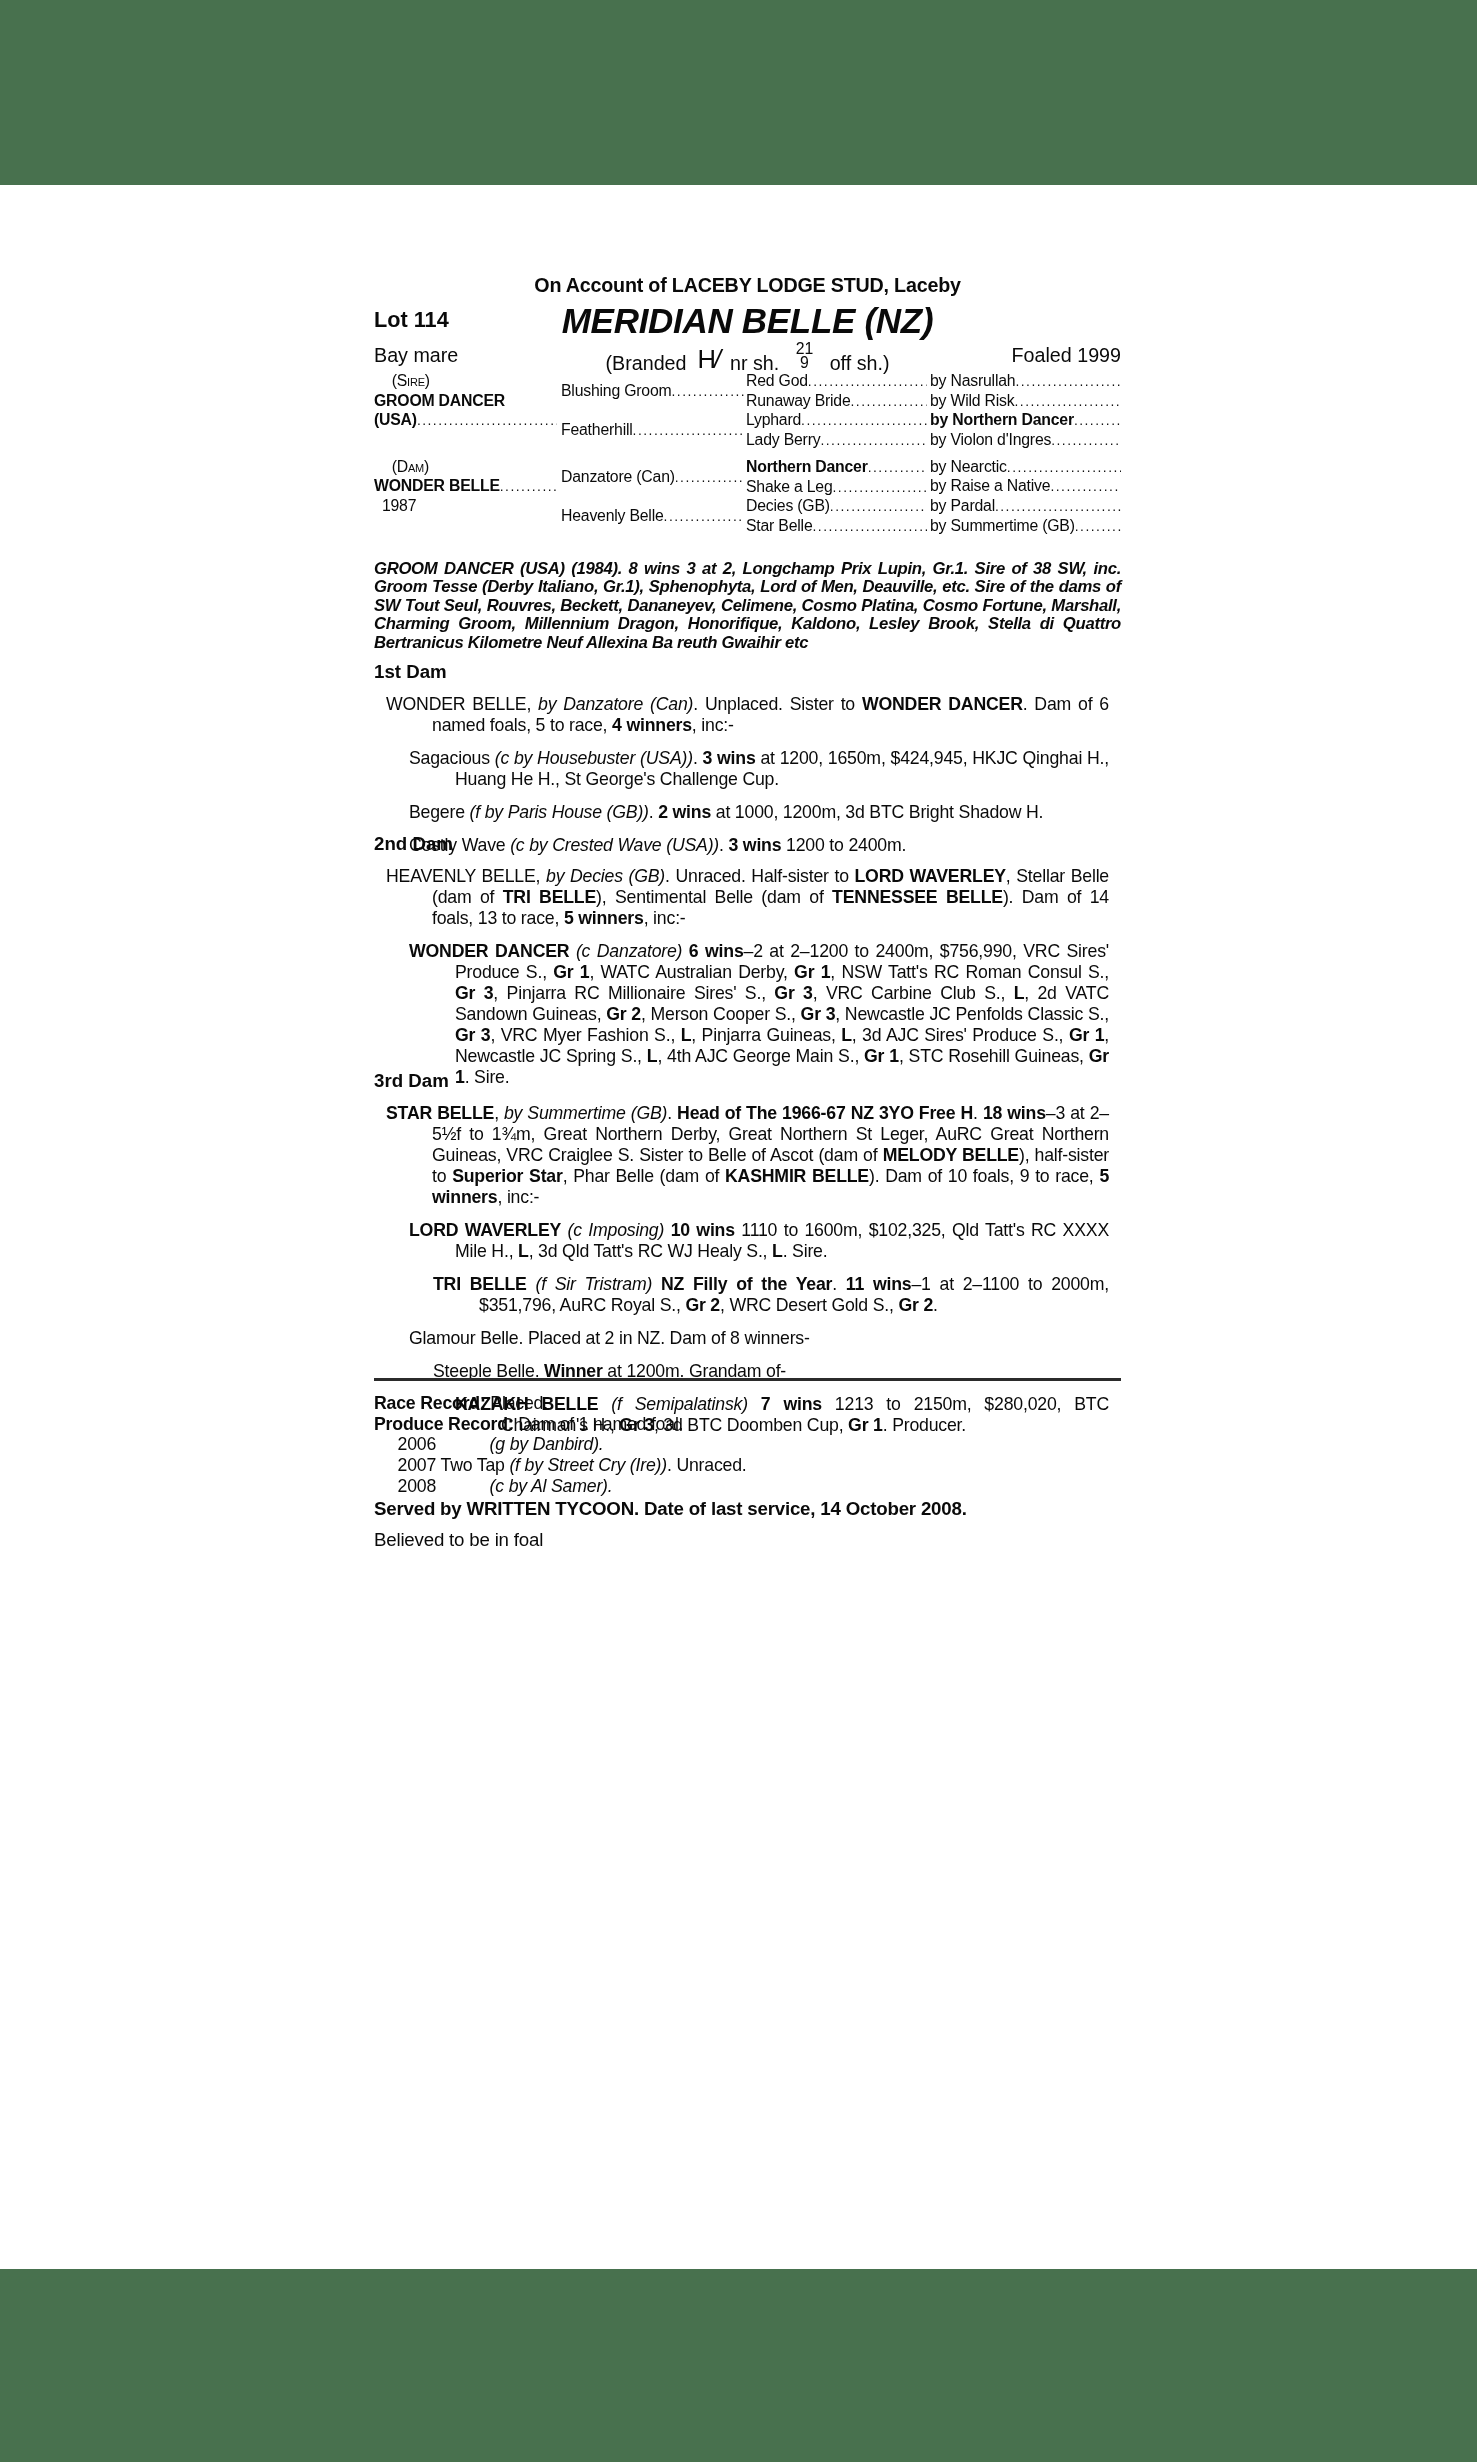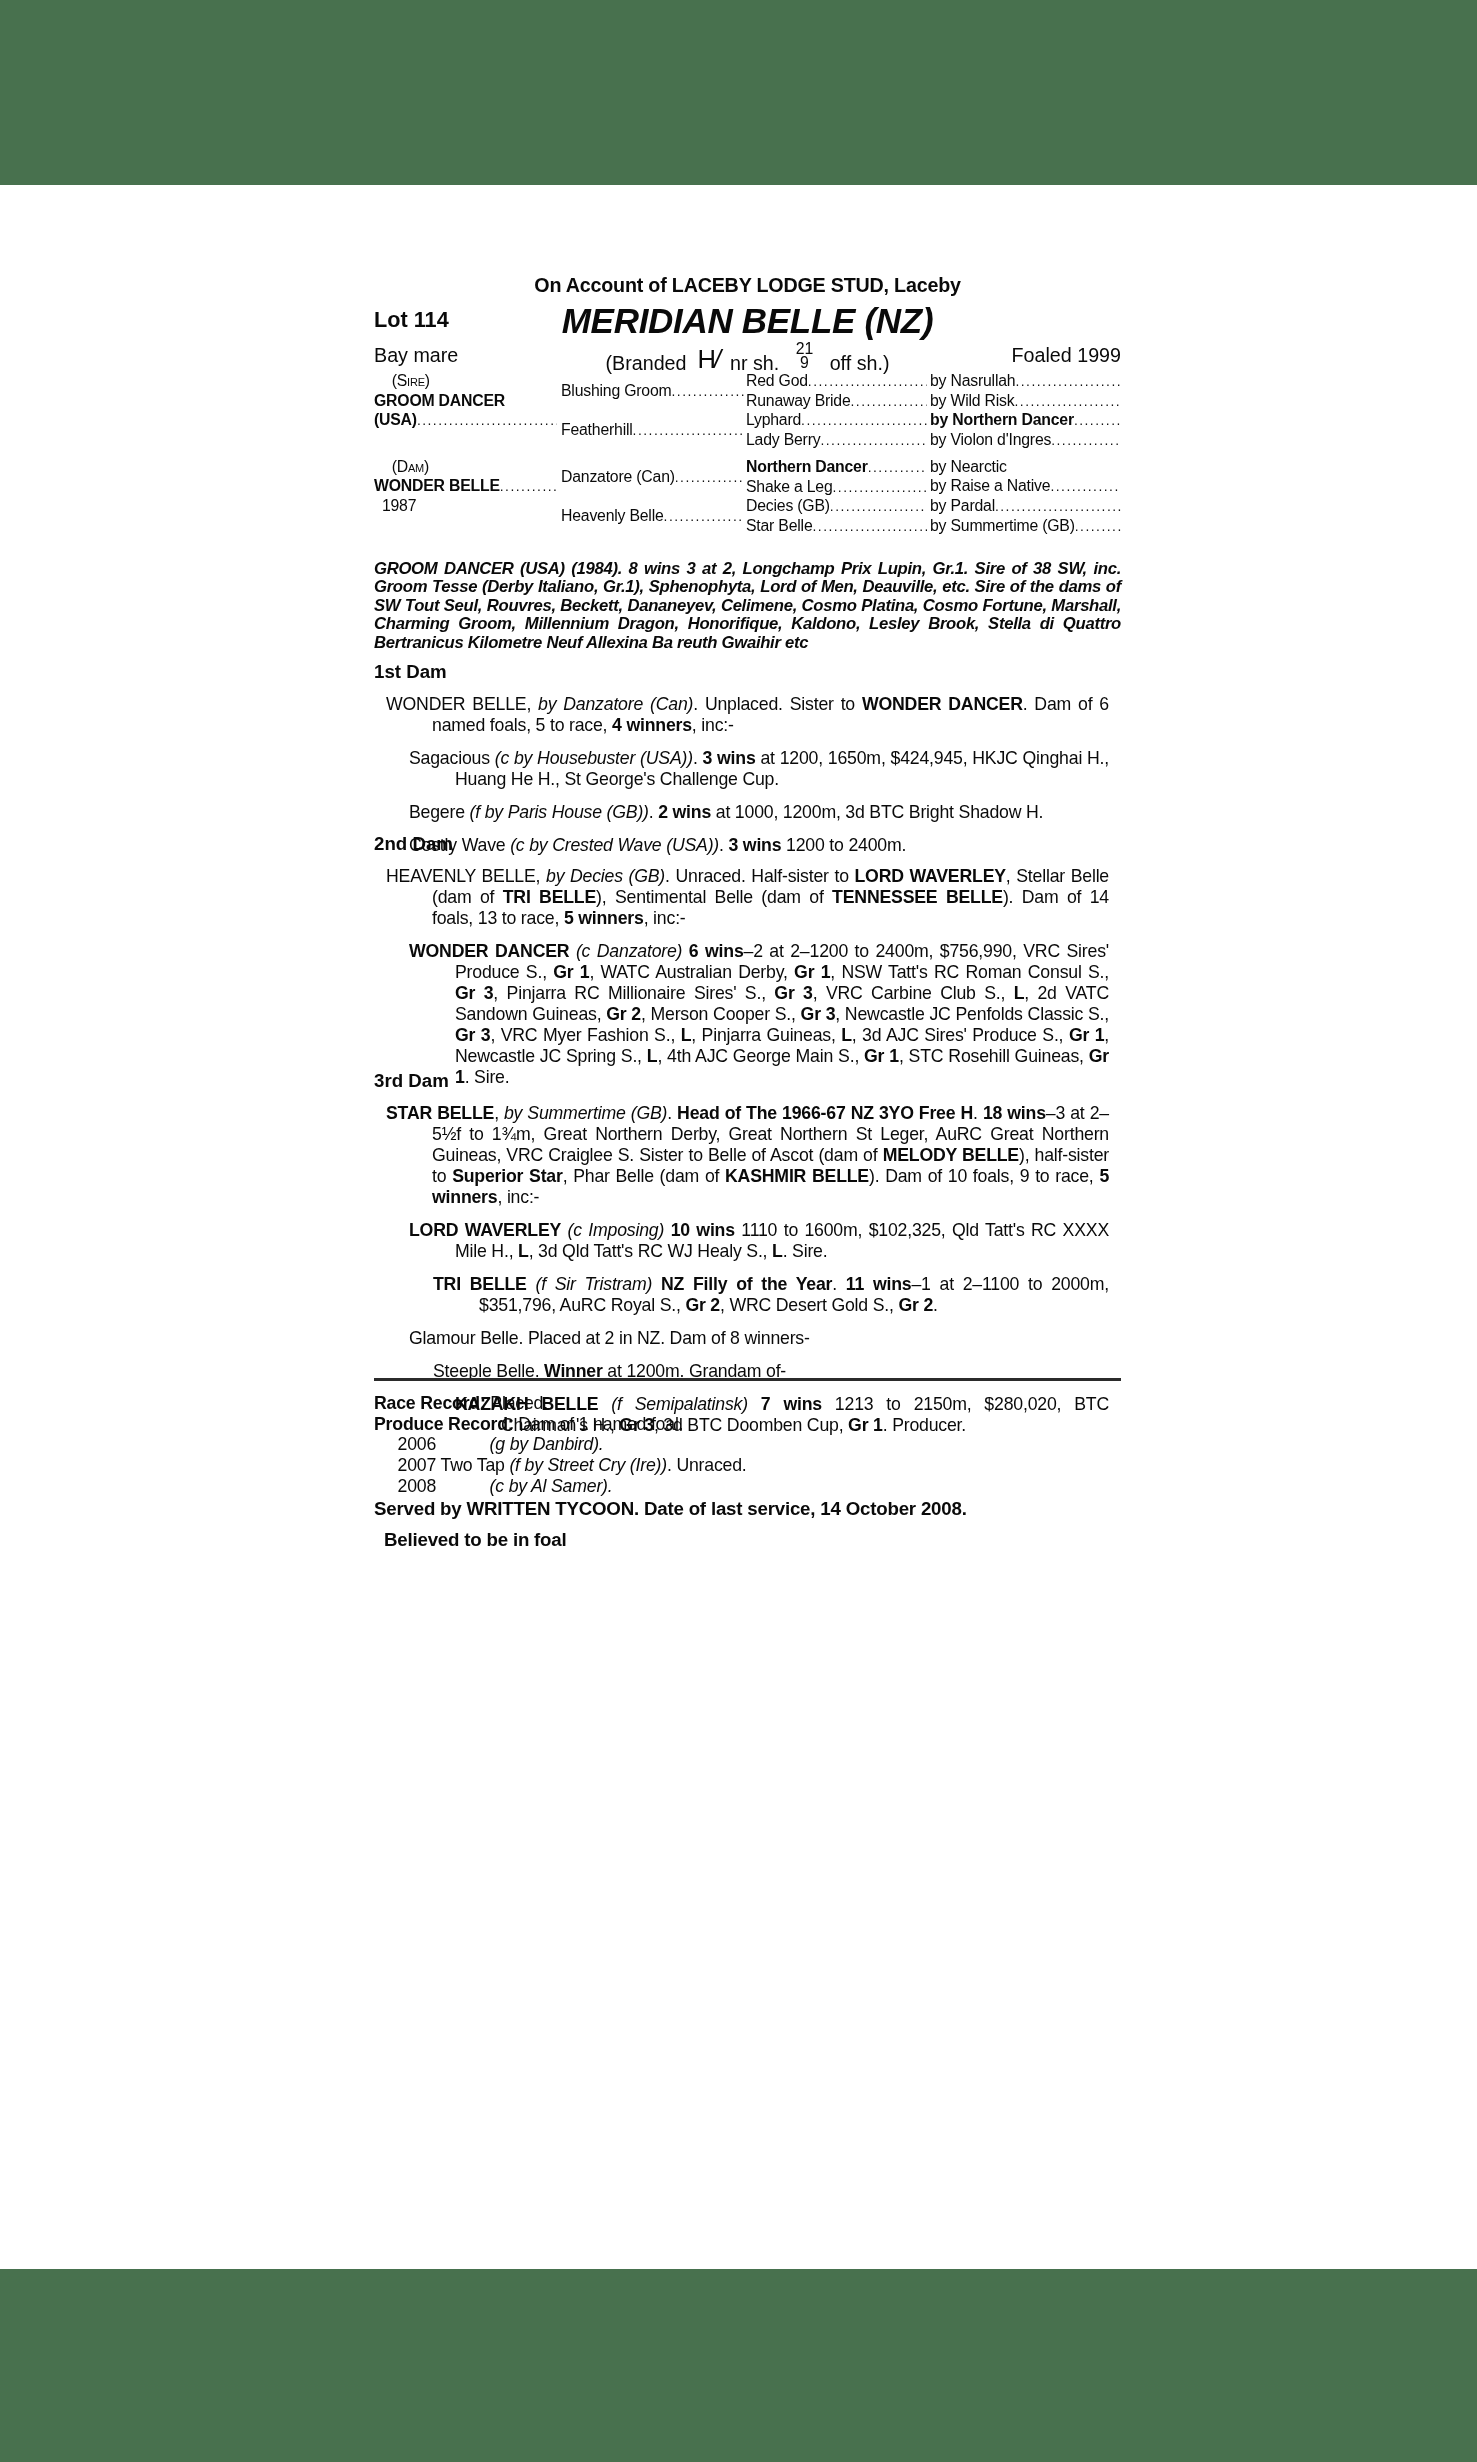--- a/index.html
+++ b/index.html
@@ -47,21 +47,21 @@
   .hang3{padding-left:115px;text-indent:-46px;}
   .s-b{font-weight:bold;}
   .s-i{font-style:italic;}
   
   .rule{top:1378px;left:0;width:747px;height:3px;background:#2b2b2b;}
   .recblock{top:1393px;left:0;width:747px;font-size:17.7px;line-height:20.7px;letter-spacing:-0.2px;}
   .recblock p{margin:0;}
   .prow{padding-left:23.6px;}
   .yr{display:inline-block;width:92px;}
   .served{top:1498px;left:0;width:747px;font-size:18.7px;font-weight:bold;letter-spacing:-0.2px;}
-  .believed{top:1529px;left:0;width:747px;font-size:18.7px;font-weight:bold;letter-spacing:-0.2px;margin-left:10px;}
+  .believed{top:1529px;left:0;width:747px;font-size:18.7px;font-weight:normal;letter-spacing:-0.2px;}
 </style>
 </head>
 <body>
 
 <div class="page">
   <div class="band band-top" style="background: rgb(72, 113, 78);"></div>
   <div class="band band-bottom" style="background: rgb(72, 113, 78);"></div>
 
   <div class="content">
 
@@ -143,21 +143,21 @@
             <span class="lead"></span>
           </div>
           <div class="pcell pc4" style="top: 59px;">
             <span>by Violon d'Ingres</span>
             <span class="lead"></span>
           </div>
           <div class="pcell pc3" style="top: 86px;">
             <span class="b">Northern Dancer</span>
             <span class="lead"></span>
           </div>
-          <div class="pcell pc4" style="top: 86px; flex-direction: column;">
+          <div class="pcell pc4" style="top: 86px;">
             <span>by Nearctic</span>
             <span class="lead"></span>
           </div>
           <div class="pcell pc3" style="top: 105px; align-items: center;">
             <span>Shake a Leg</span>
             <span class="lead"></span>
           </div>
           <div class="pcell pc4" style="top: 105px;">
             <span>by Raise a Native</span>
             <span class="lead"></span>

